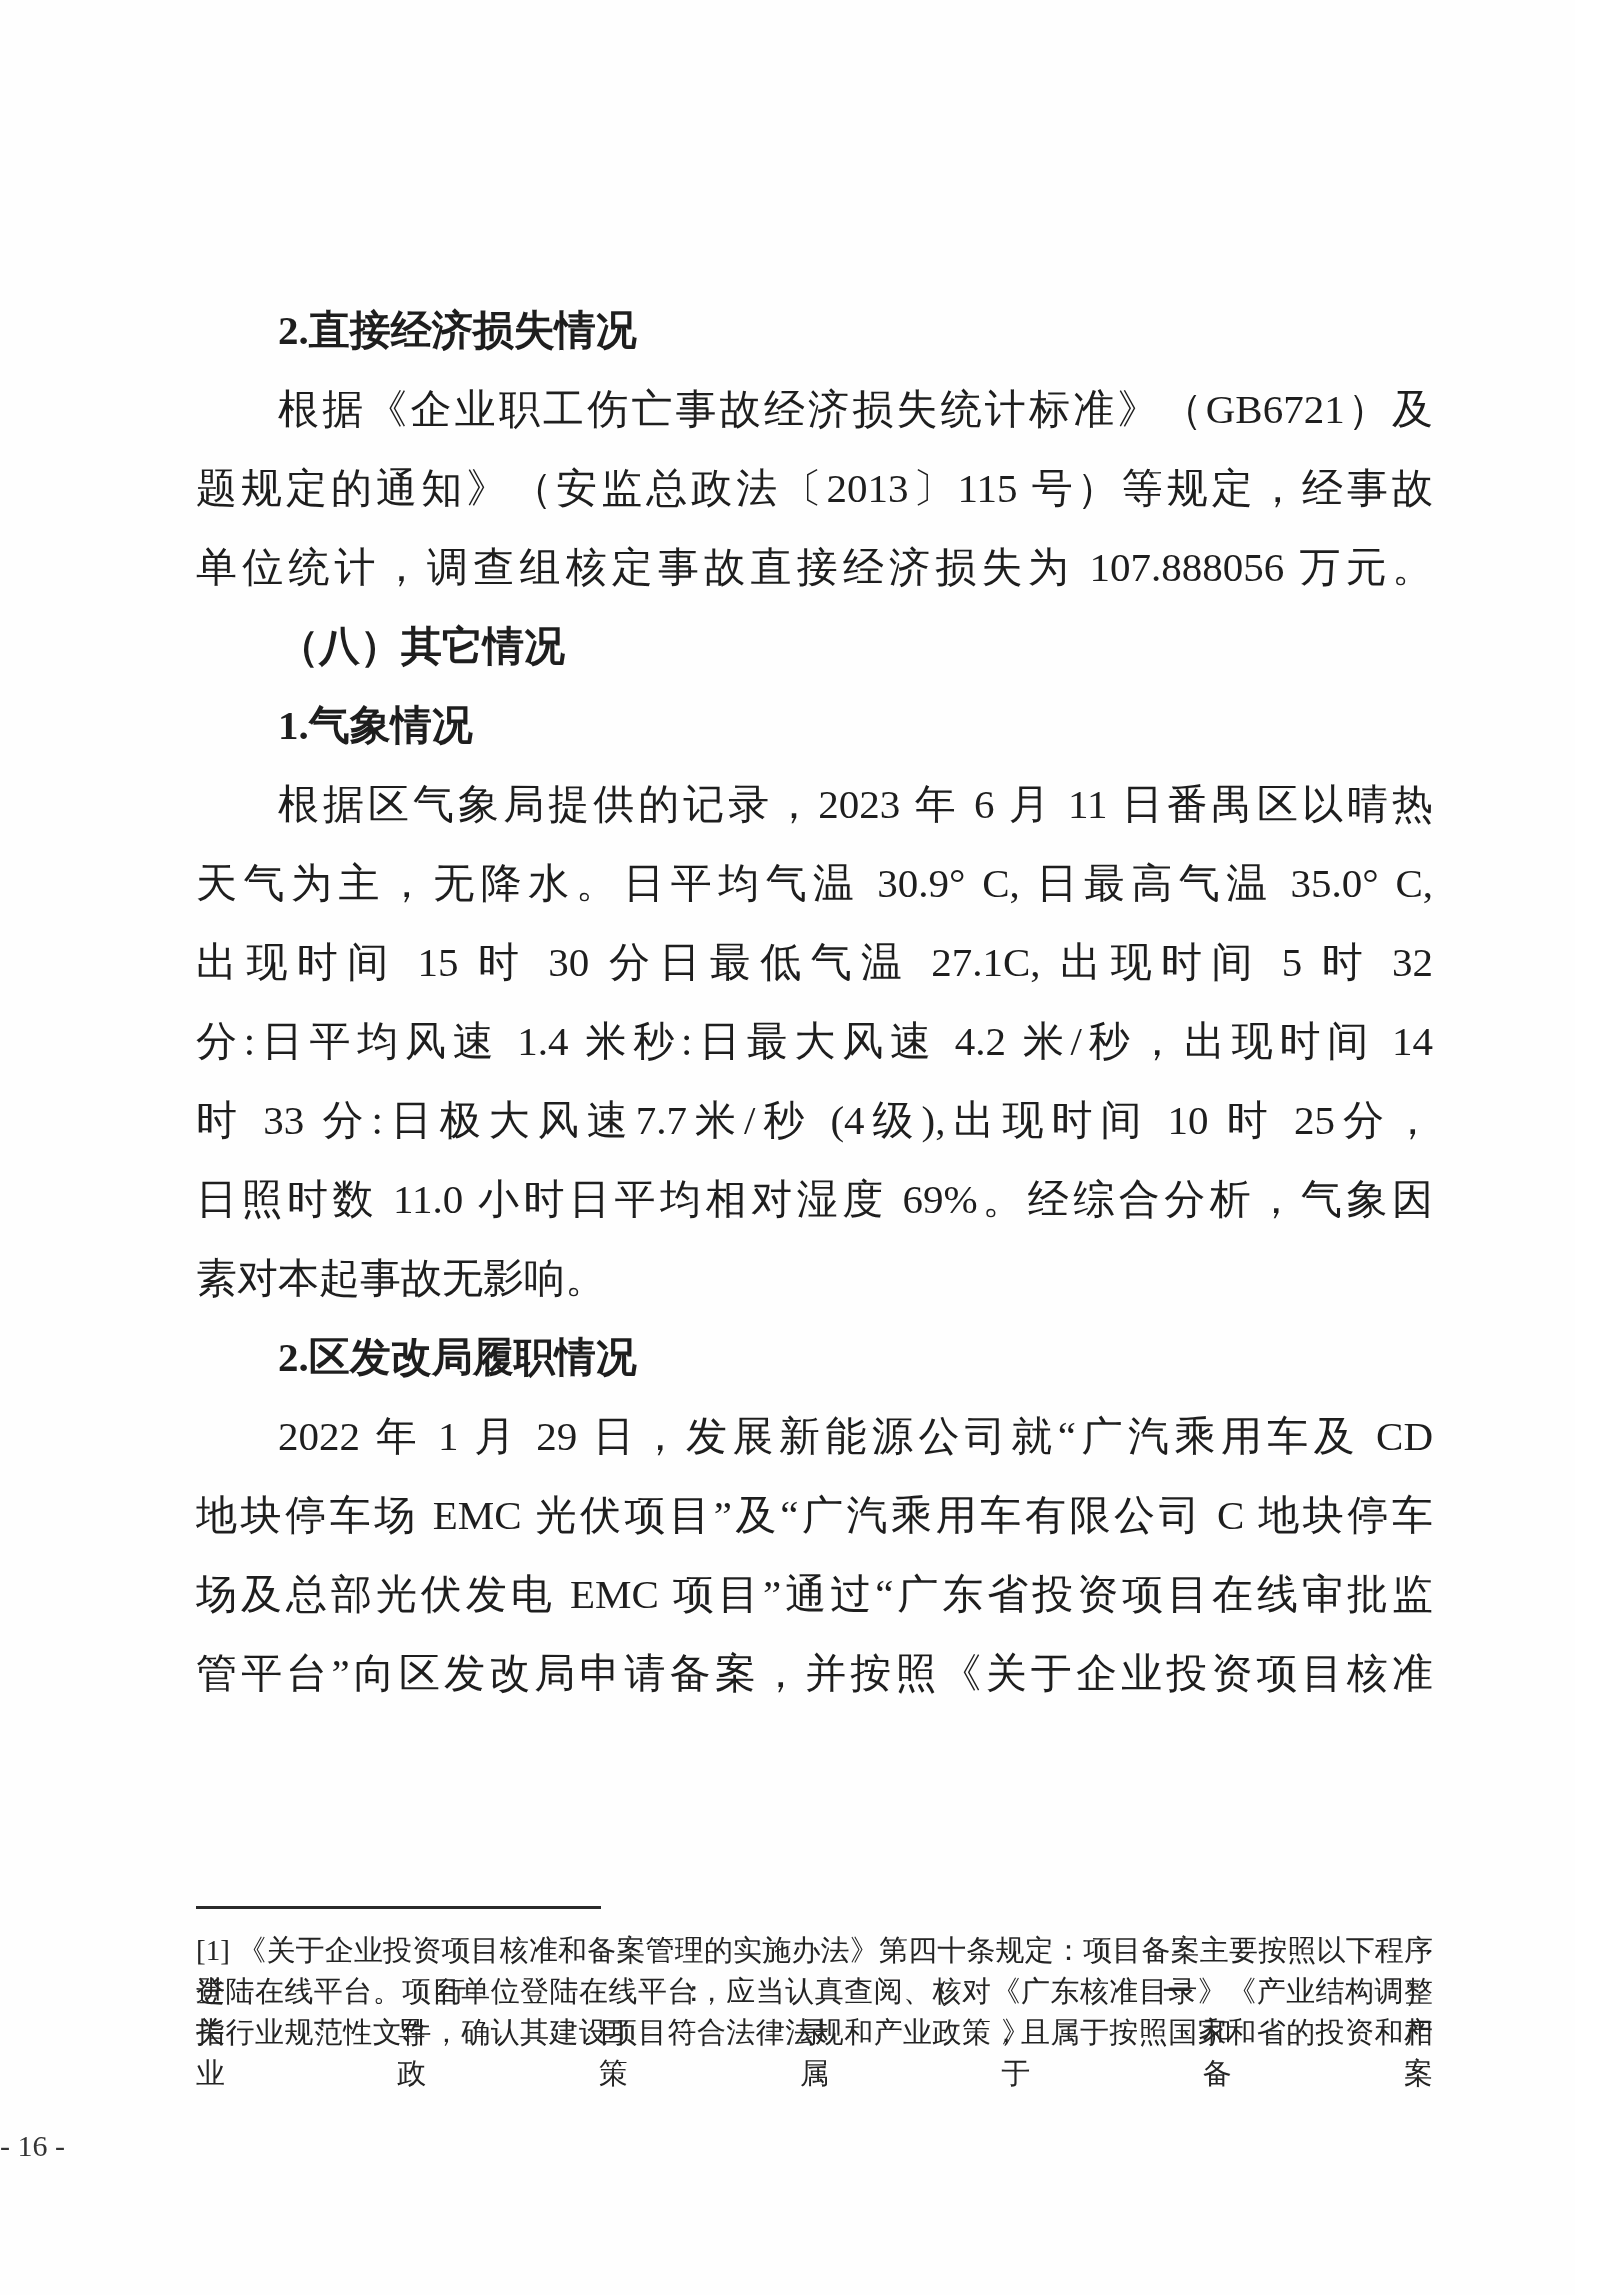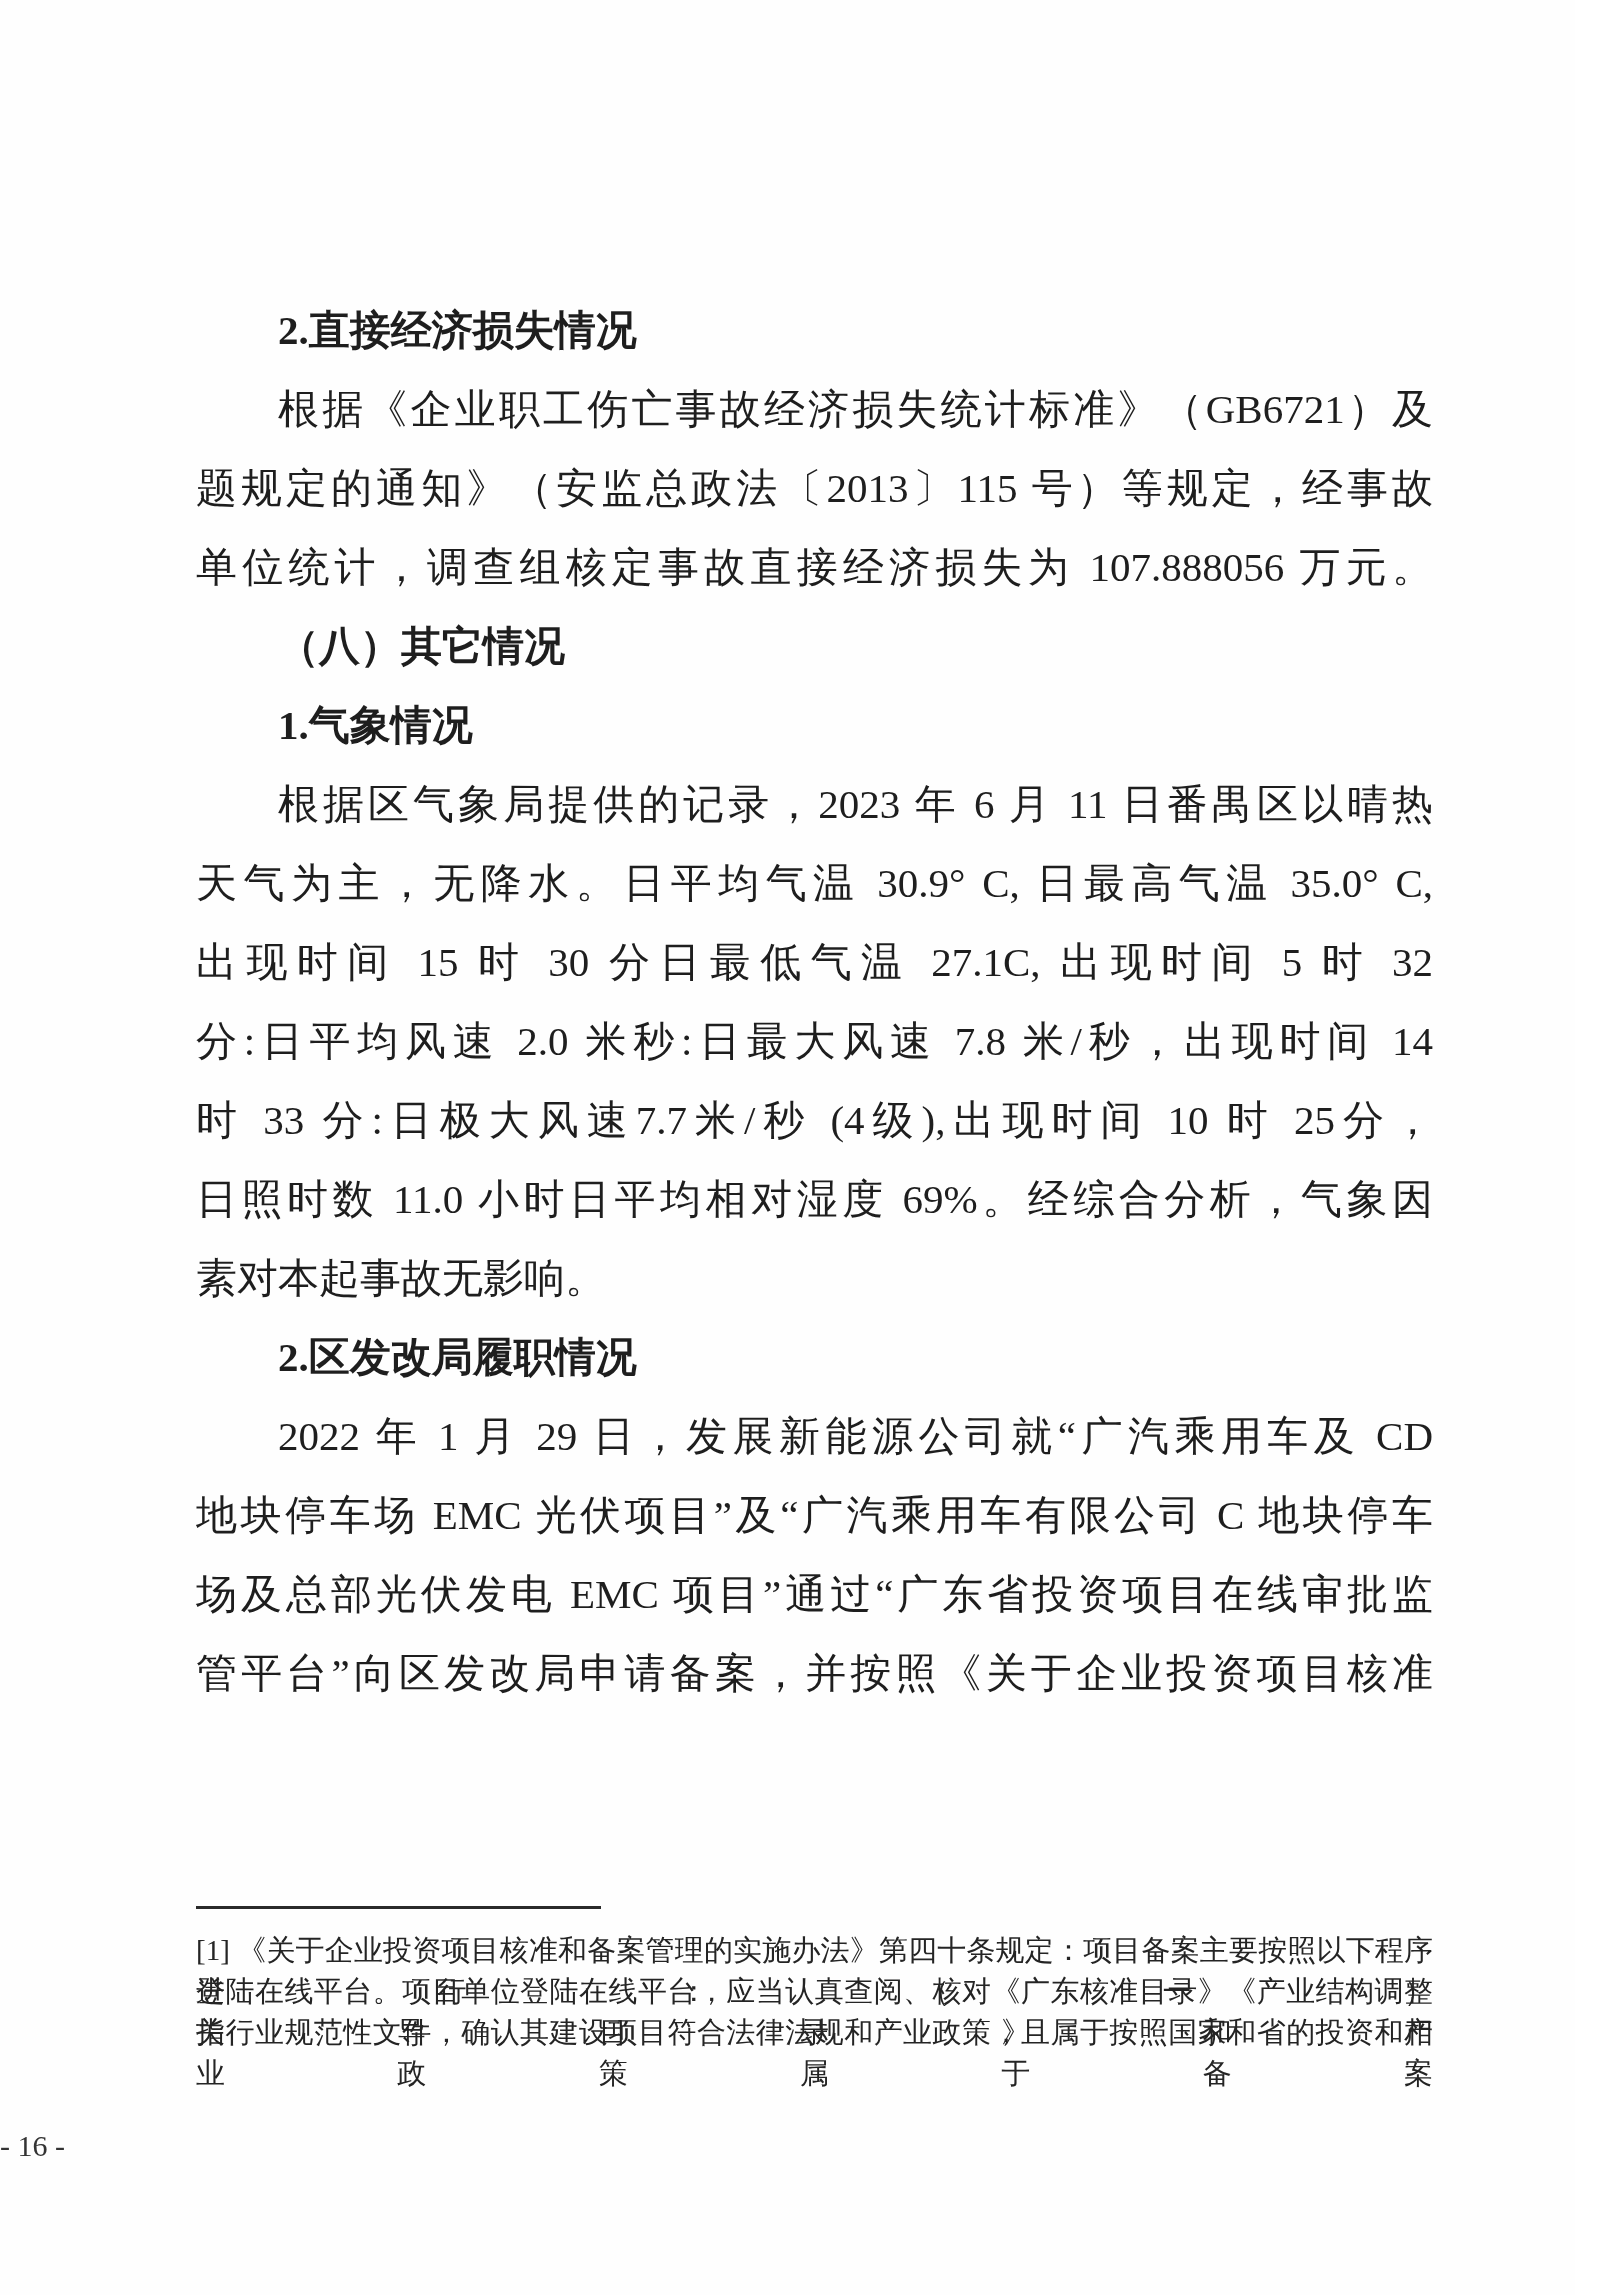--- a/index.html
+++ b/index.html
@@ -92,21 +92,21 @@
 
   <p class="line heading indent"><span>2.直接经济损失情况</span></p>
       <p class="line indent justify"><span>根据《企业职工伤亡事故经济损失统计标准》（GB6721）及</span></p>
       <p class="line justify"><span>题规定的通知》（安监总政法〔2013〕115 号）等规定，经事故</span></p>
       <p class="line justify"><span>单位统计，调查组核定事故直接经济损失为 107.888056 万元。</span></p>
       <p class="line heading indent"><span>（八）其它情况</span></p>
       <p class="line heading indent"><span>1.气象情况</span></p>
       <p class="line indent justify"><span>根据区气象局提供的记录，2023 年 6 月 11 日番禺区以晴热</span></p>
       <p class="line justify"><span>天气为主，无降水。日平均气温 30.9° C, 日最高气温 35.0° C,</span></p>
       <p class="line justify"><span>出现时间 15 时 30 分日最低气温 27.1C, 出现时间 5 时 32</span></p>
-      <p class="line justify"><span>分:日平均风速 2.0 米秒:日最大风速 7.8 米/秒，出现时间 14</span></p>
+      <p class="line justify"><span>分:日平均风速 1.4 米秒:日最大风速 4.2 米/秒，出现时间 14</span></p>
       <p class="line justify"><span>时 33 分:日极大风速7.7米/秒 (4级),出现时间 10 时 25分，</span></p>
       <p class="line justify"><span>日照时数 11.0 小时日平均相对湿度 69%。经综合分析，气象因</span></p>
       <p class="line"><span>素对本起事故无影响。</span></p>
       <p class="line heading indent"><span>2.区发改局履职情况</span></p>
       <p class="line indent justify"><span>2022 年 1 月 29 日，发展新能源公司就“广汽乘用车及 CD</span></p>
       <p class="line justify"><span>地块停车场 EMC 光伏项目”及“广汽乘用车有限公司 C 地块停车</span></p>
       <p class="line justify"><span>场及总部光伏发电 EMC 项目”通过“广东省投资项目在线审批监</span></p>
       <p class="line justify"><span>管平台”向区发改局申请备案，并按照《关于企业投资项目核准</span></p>
     </div>
 

